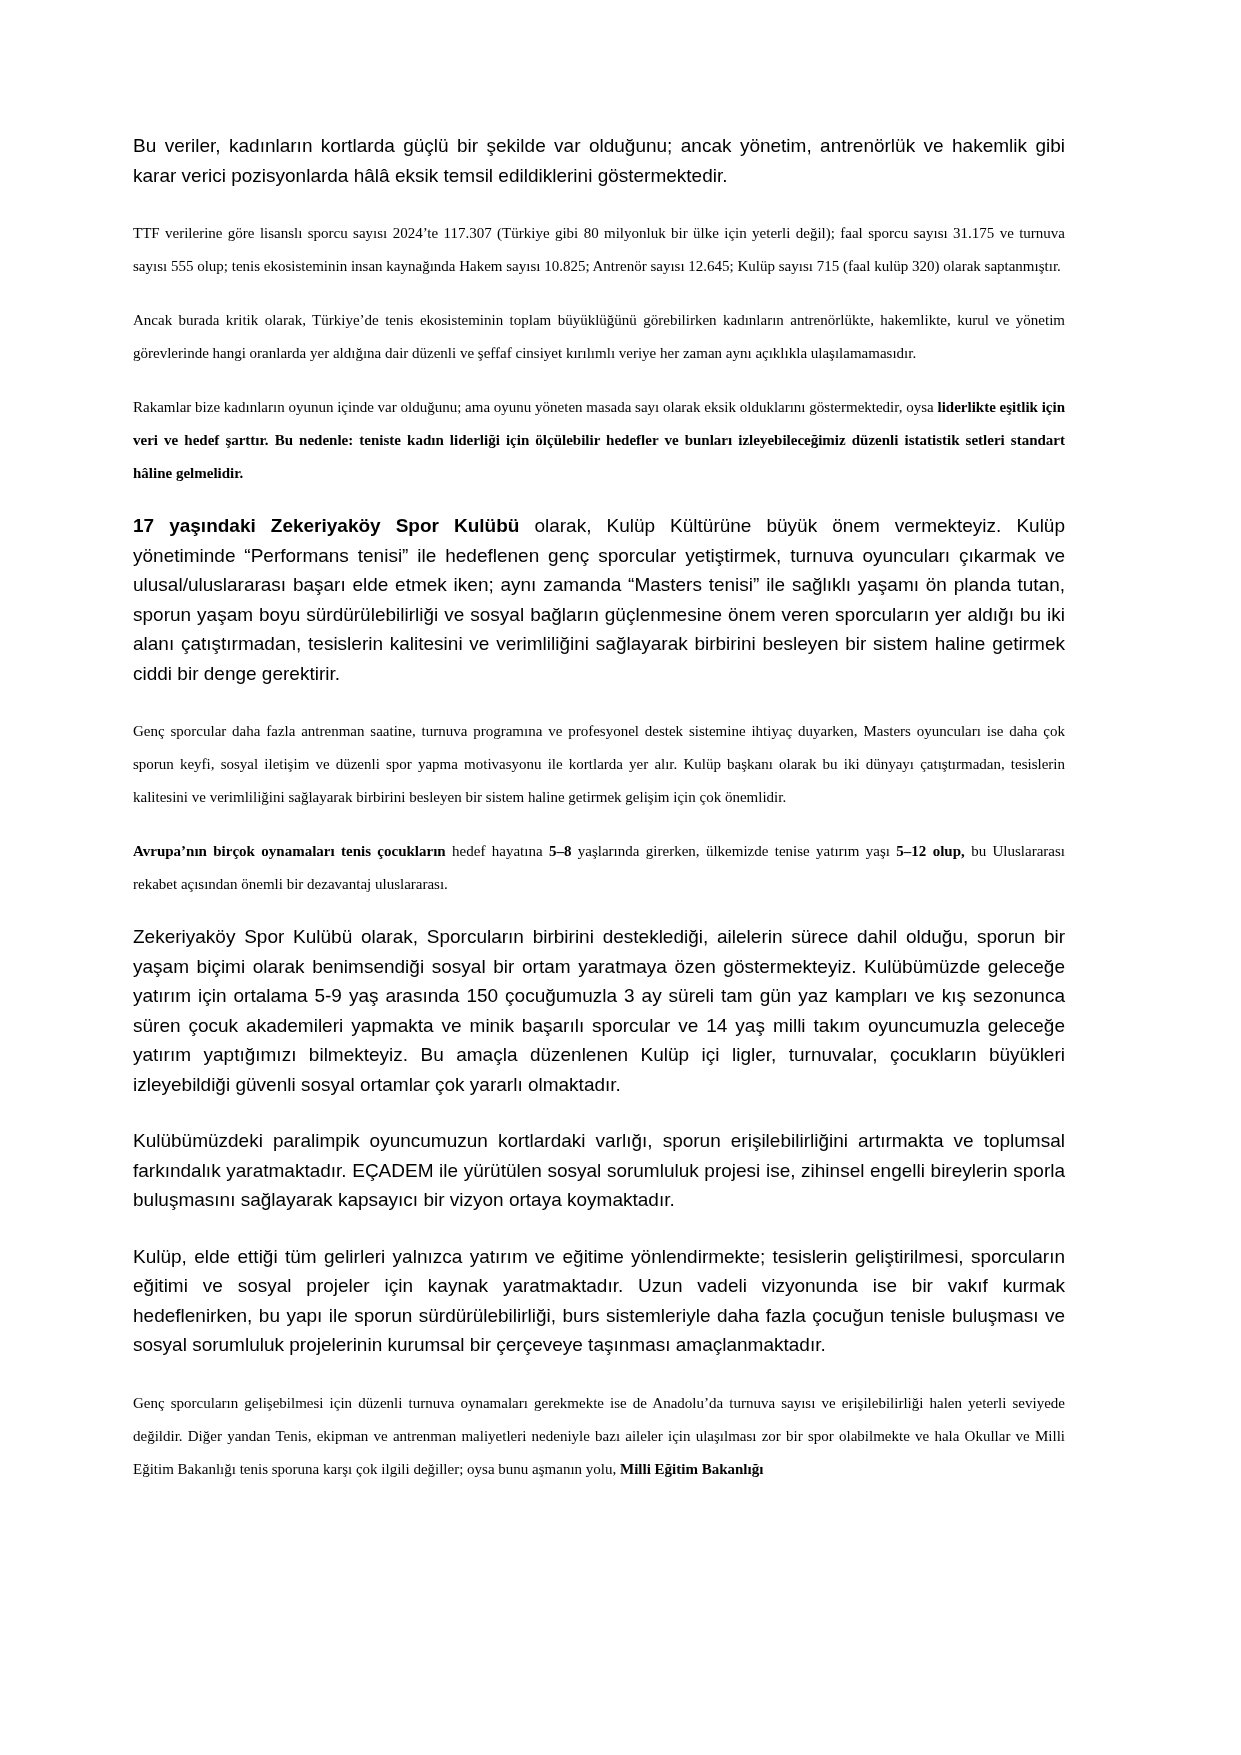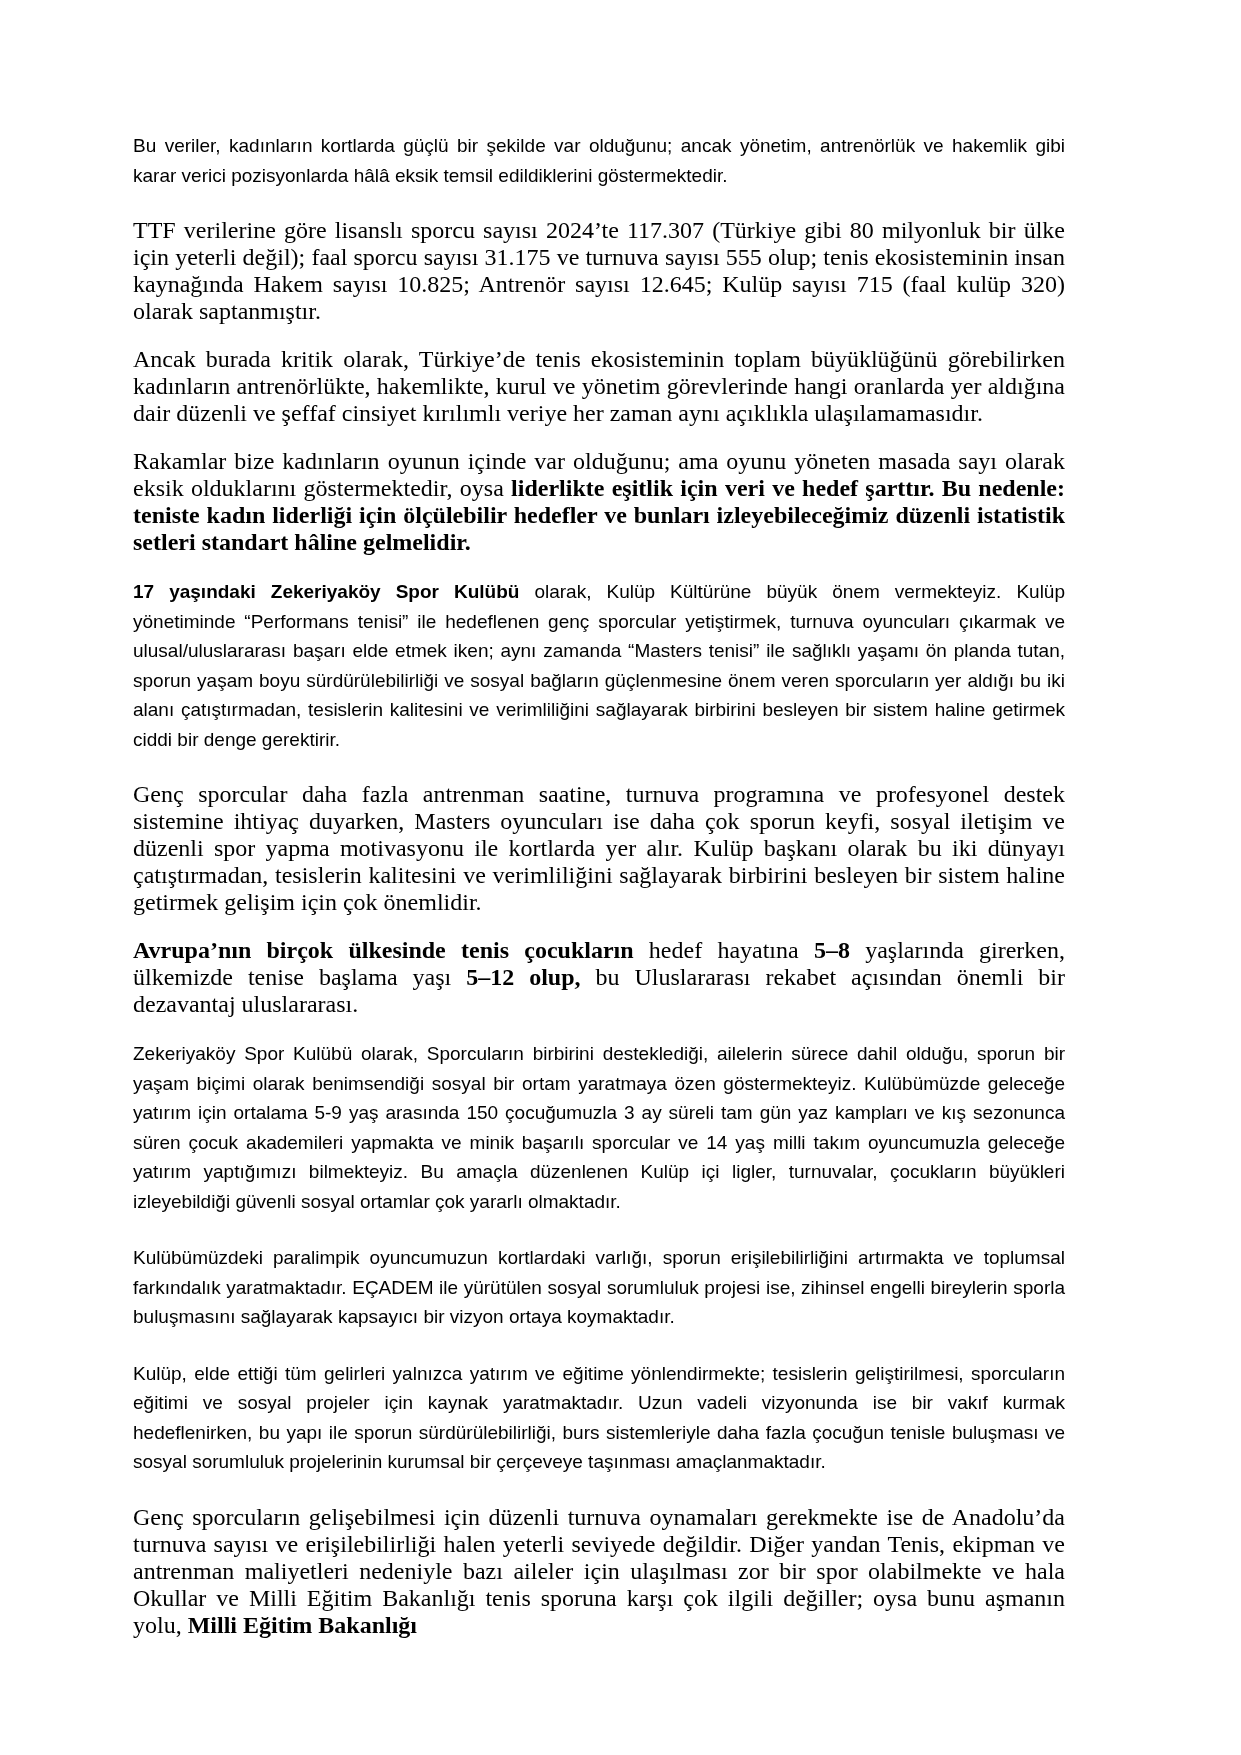--- a/index.html
+++ b/index.html
@@ -20,22 +20,22 @@
     padding: 131px 131px 0 133px;
     background: #ffffff;
   }
   .para {
     margin: 0 0 23px 0;
     text-align: justify;
     color: #000000;
   }
   .para.serif {
     font-family: "Liberation Serif", serif;
-    font-size: 24px;
-    line-height: 27px;
+    font-size: 15px;
+    line-height: 33px;
     margin-bottom: 21px;
   }
   .para.sans {
     font-family: "Liberation Sans", sans-serif;
     font-size: 19px;
     line-height: 29.5px;
     margin-bottom: 27px;
   }
   .bold {
     font-weight: bold;
@@ -45,19 +45,19 @@
 <body>
 
 <div class="page">
   <div>
       <p class="para sans"><span>Bu veriler, kadınların kortlarda güçlü bir şekilde var olduğunu; ancak yönetim, antrenörlük ve hakemlik gibi karar verici pozisyonlarda hâlâ eksik temsil edildiklerini göstermektedir.</span></p>
       <p class="para serif"><span>TTF verilerine göre lisanslı sporcu sayısı 2024’te 117.307 (Türkiye gibi 80 milyonluk bir ülke için yeterli değil); faal sporcu sayısı 31.175 ve turnuva sayısı 555 olup; tenis ekosisteminin insan kaynağında Hakem sayısı 10.825; Antrenör sayısı 12.645; Kulüp sayısı 715 (faal kulüp 320) olarak saptanmıştır.</span></p>
       <p class="para serif"><span>Ancak burada kritik olarak, Türkiye’de tenis ekosisteminin toplam büyüklüğünü görebilirken kadınların antrenörlükte, hakemlikte, kurul ve yönetim görevlerinde hangi oranlarda yer aldığına dair düzenli ve şeffaf cinsiyet kırılımlı veriye her zaman aynı açıklıkla ulaşılamamasıdır.</span></p>
       <p class="para serif"><span>Rakamlar bize kadınların oyunun içinde var olduğunu; ama oyunu yöneten masada sayı olarak eksik olduklarını göstermektedir, oysa </span><span class="bold">liderlikte eşitlik için veri ve hedef şarttır. Bu nedenle: teniste kadın liderliği için ölçülebilir hedefler ve bunları izleyebileceğimiz düzenli istatistik setleri standart hâline gelmelidir.</span></p>
       <p class="para sans"><span class="bold">17 yaşındaki Zekeriyaköy Spor Kulübü</span><span> olarak, Kulüp Kültürüne büyük önem vermekteyiz. Kulüp yönetiminde “Performans tenisi” ile hedeflenen genç sporcular yetiştirmek, turnuva oyuncuları çıkarmak ve ulusal/uluslararası başarı elde etmek iken; aynı zamanda “Masters tenisi” ile sağlıklı yaşamı ön planda tutan, sporun yaşam boyu sürdürülebilirliği ve sosyal bağların güçlenmesine önem veren sporcuların yer aldığı bu iki alanı çatıştırmadan, tesislerin kalitesini ve verimliliğini sağlayarak birbirini besleyen bir sistem haline getirmek ciddi bir denge gerektirir.</span></p>
       <p class="para serif"><span>Genç sporcular daha fazla antrenman saatine, turnuva programına ve profesyonel destek sistemine ihtiyaç duyarken, Masters oyuncuları ise daha çok sporun keyfi, sosyal iletişim ve düzenli spor yapma motivasyonu ile kortlarda yer alır. Kulüp başkanı olarak bu iki dünyayı çatıştırmadan, tesislerin kalitesini ve verimliliğini sağlayarak birbirini besleyen bir sistem haline getirmek gelişim için çok önemlidir.</span></p>
-      <p class="para serif"><span class="bold">Avrupa’nın birçok ülkesinde tenis çocukların</span><span> hedef hayatına </span><span class="bold">5–8</span><span> yaşlarında girerken, ülkemizde tenise başlama yaşı </span><span class="bold">5–12 olup,</span><span> bu Uluslararası rekabet açısından önemli bir dezavantaj uluslararası.</span></p>
+      <p class="para serif"><span class="bold">Avrupa’nın birçok oynamaları tenis çocukların</span><span> hedef hayatına </span><span class="bold">5–8</span><span> yaşlarında girerken, ülkemizde tenise yatırım yaşı </span><span class="bold">5–12 olup,</span><span> bu Uluslararası rekabet açısından önemli bir dezavantaj uluslararası.</span></p>
       <p class="para sans"><span>Zekeriyaköy Spor Kulübü olarak, Sporcuların birbirini desteklediği, ailelerin sürece dahil olduğu, sporun bir yaşam biçimi olarak benimsendiği sosyal bir ortam yaratmaya özen göstermekteyiz. Kulübümüzde geleceğe yatırım için ortalama 5-9 yaş arasında 150 çocuğumuzla 3 ay süreli tam gün yaz kampları ve kış sezonunca süren çocuk akademileri yapmakta ve minik başarılı sporcular ve 14 yaş milli takım oyuncumuzla geleceğe yatırım yaptığımızı bilmekteyiz. Bu amaçla düzenlenen  Kulüp içi ligler, turnuvalar, çocukların büyükleri izleyebildiği güvenli sosyal ortamlar çok yararlı olmaktadır.</span></p>
       <p class="para sans"><span>Kulübümüzdeki paralimpik oyuncumuzun kortlardaki varlığı, sporun erişilebilirliğini artırmakta ve toplumsal farkındalık yaratmaktadır. EÇADEM ile yürütülen sosyal sorumluluk projesi ise, zihinsel engelli bireylerin sporla buluşmasını sağlayarak kapsayıcı bir vizyon ortaya koymaktadır.</span></p>
       <p class="para sans"><span>Kulüp, elde ettiği tüm gelirleri yalnızca yatırım ve eğitime yönlendirmekte; tesislerin geliştirilmesi, sporcuların eğitimi ve sosyal projeler için kaynak yaratmaktadır. Uzun vadeli vizyonunda ise bir vakıf kurmak hedeflenirken, bu yapı ile sporun sürdürülebilirliği, burs sistemleriyle daha fazla çocuğun tenisle buluşması ve sosyal sorumluluk projelerinin kurumsal bir çerçeveye taşınması amaçlanmaktadır.</span></p>
       <p class="para serif"><span>Genç sporcuların gelişebilmesi için düzenli turnuva oynamaları gerekmekte ise de Anadolu’da turnuva sayısı ve erişilebilirliği halen yeterli seviyede değildir. Diğer yandan Tenis, ekipman ve antrenman maliyetleri nedeniyle bazı aileler için ulaşılması zor bir spor olabilmekte ve hala Okullar ve Milli Eğitim Bakanlığı tenis sporuna karşı çok ilgili değiller; oysa bunu aşmanın yolu, </span><span class="bold">Milli Eğitim Bakanlığı</span></p>
     </div>
 </div>
 
 </body></html>

